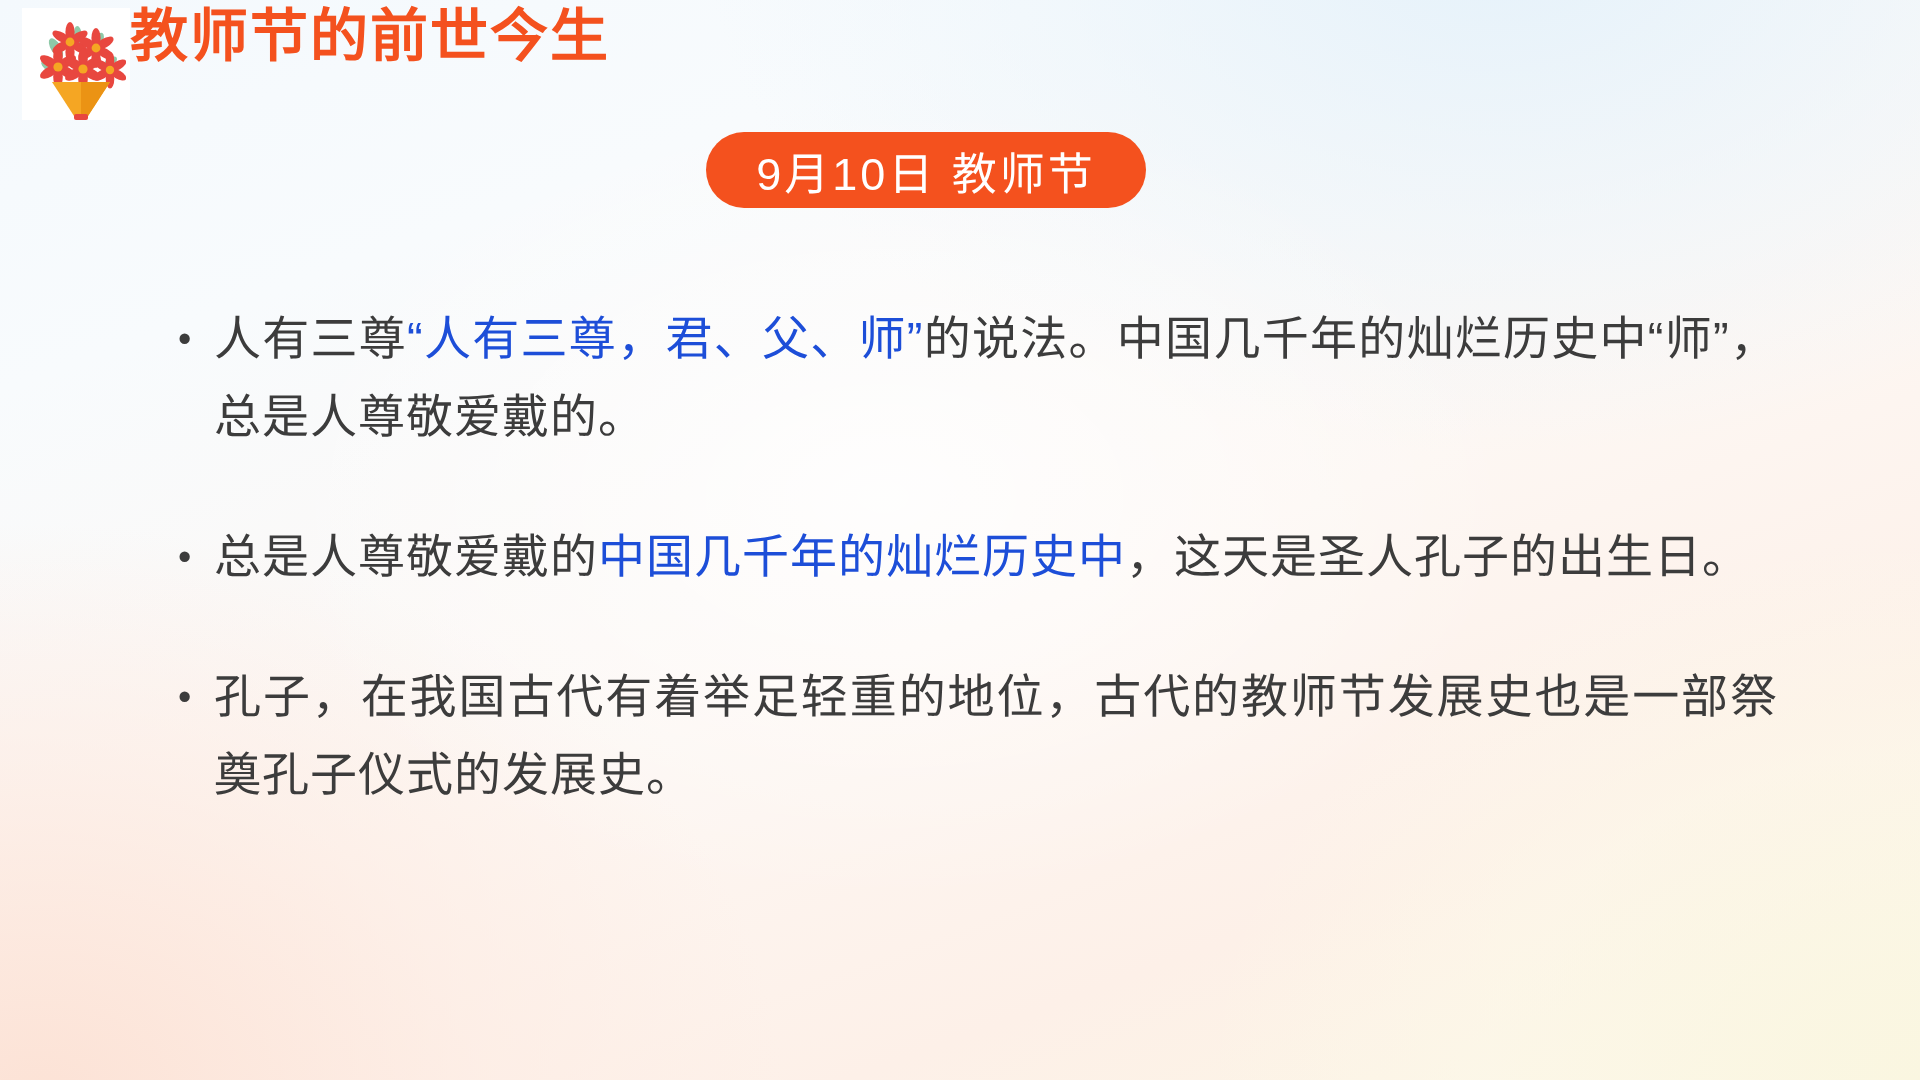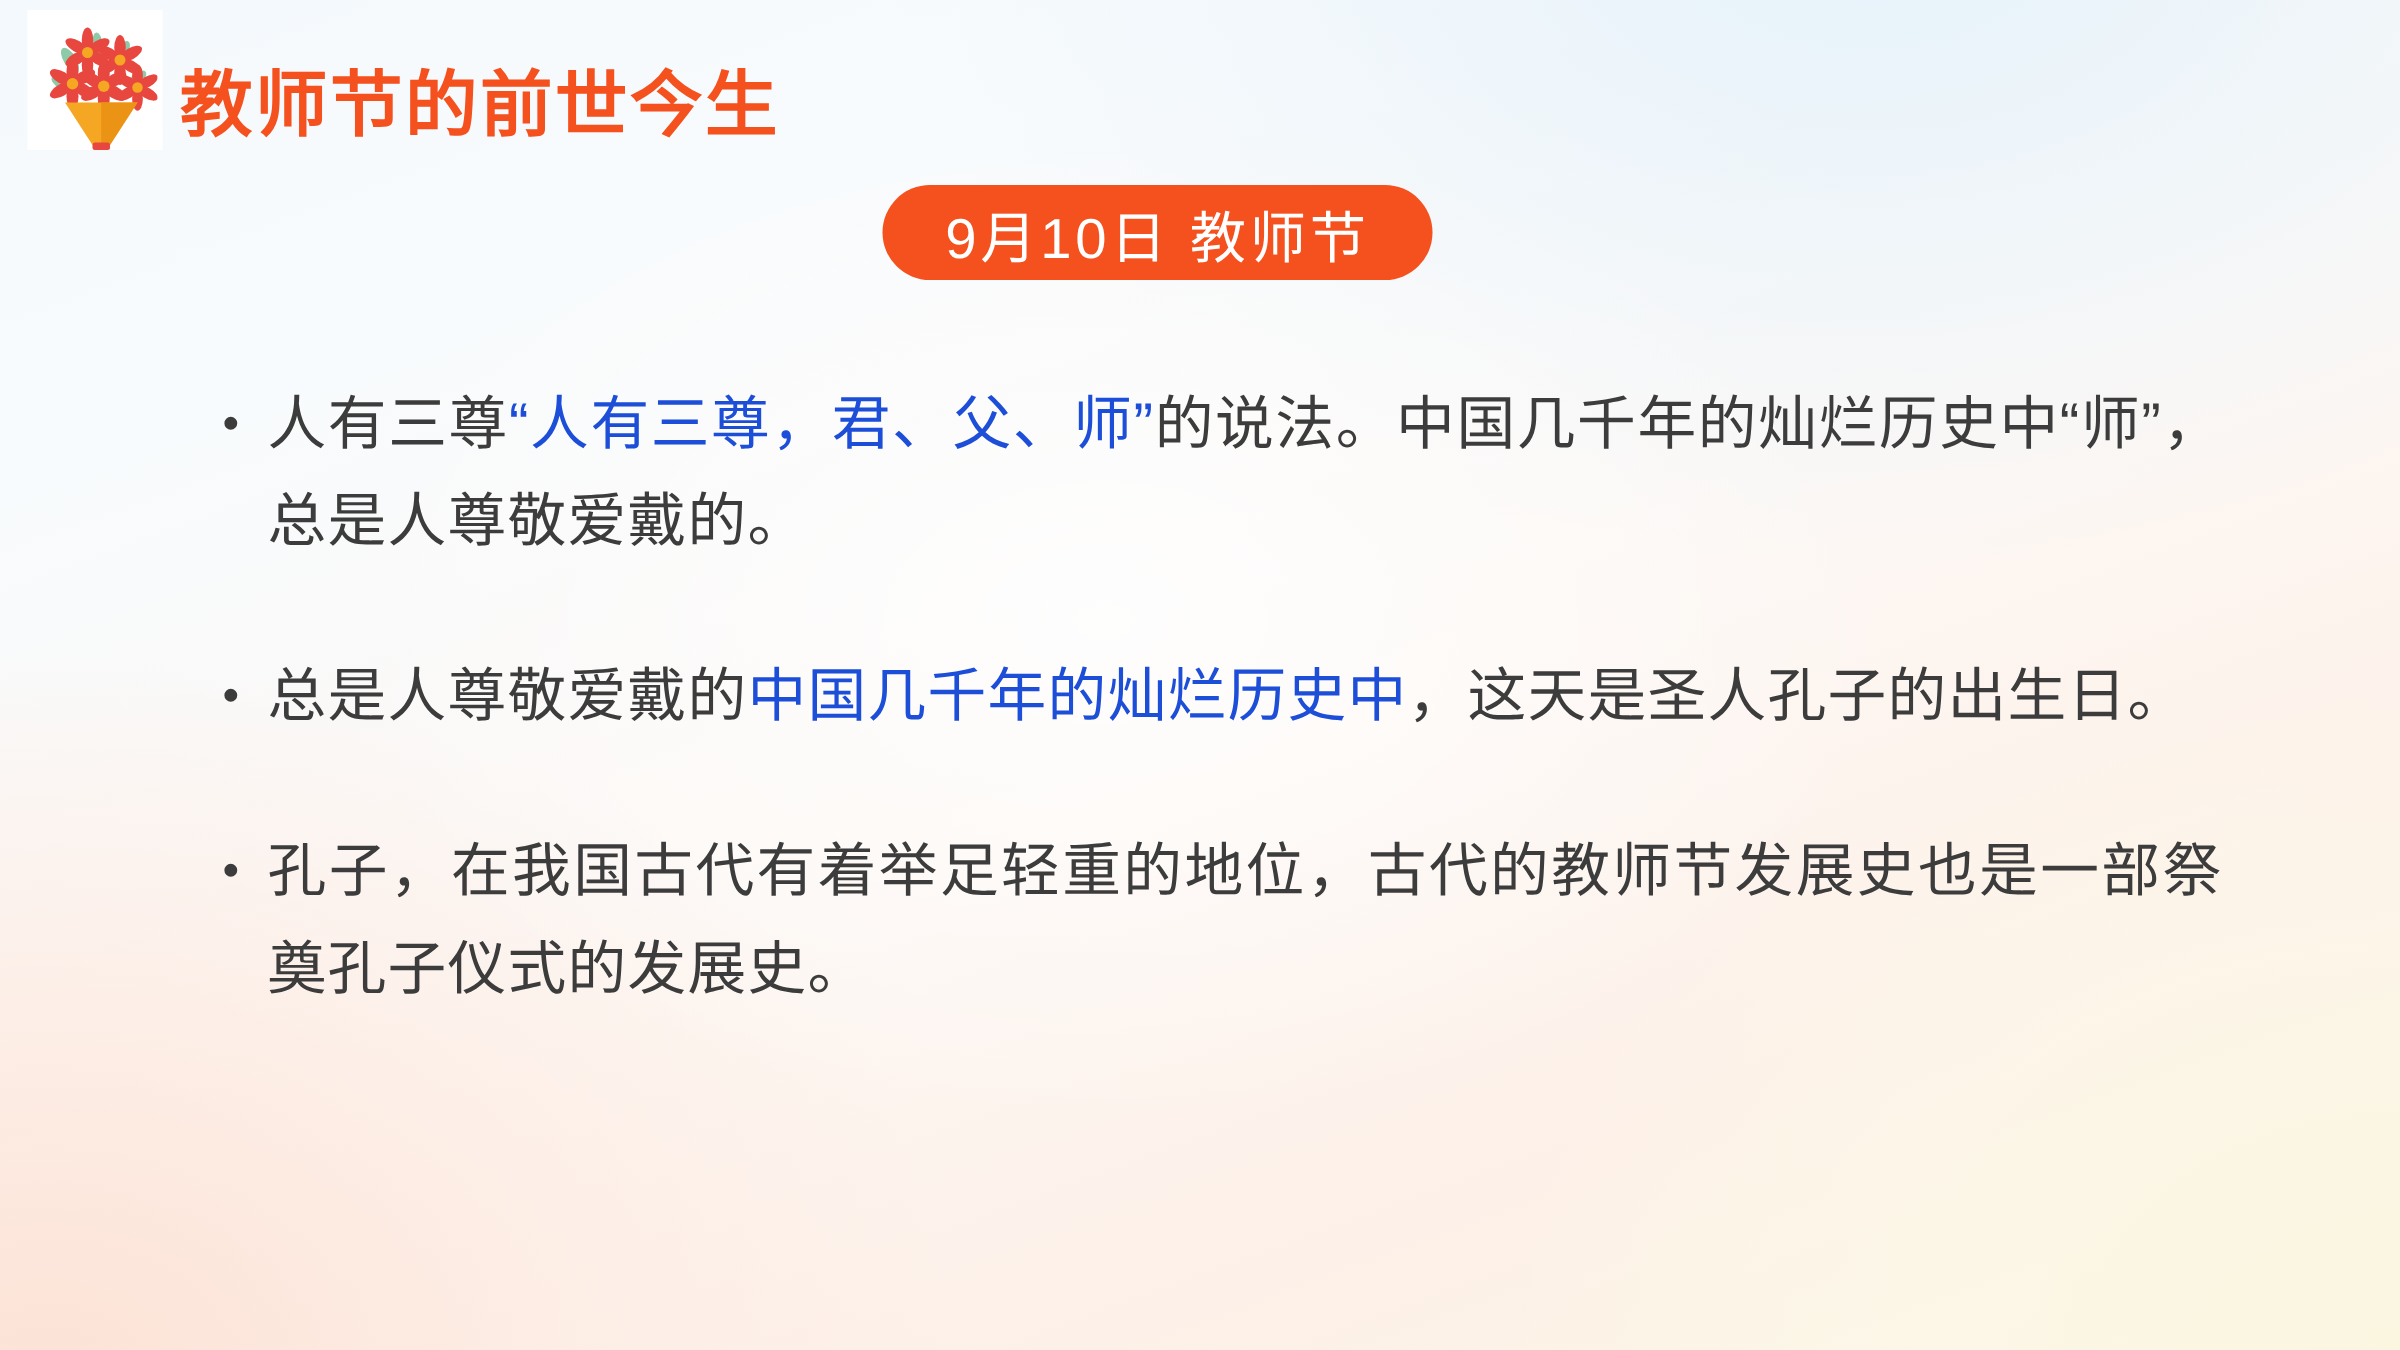--- a/index.html
+++ b/index.html
@@ -61,22 +61,21 @@
         rgba(255,255,255,0.22) 55%,
         rgba(255,255,255,0) 78%);
   }
 
   
   #header {
     position: absolute;
     top: 8px;
     left: 22px;
     display: flex;
-    align-items: flex-end;
-    gap: 14px;
+    align-items: flex-start;
     font-family: Liberation Serif, serif;
   }
   #bouquet-card {
     width: 108px;
     height: 112px;
     background: #ffffff;
     display: flex;
     align-items: flex-end;
     justify-content: center;
     flex: none;
@@ -89,21 +88,21 @@
     color: #f4511e;
     letter-spacing: 2px;
     line-height: 1;
     white-space: nowrap;
     margin-bottom: 6px;
   }
 
   
   #date-badge {
     position: absolute;
-    top: 148px;
+    top: 132px;
     left: 706px;
     min-width: 440px;
     height: 76px;
     background: #f4511e;
     border-radius: 38px;
     display: flex;
     align-items: center;
     justify-content: center;
     color: #ffffff;
     font-size: 45px;

